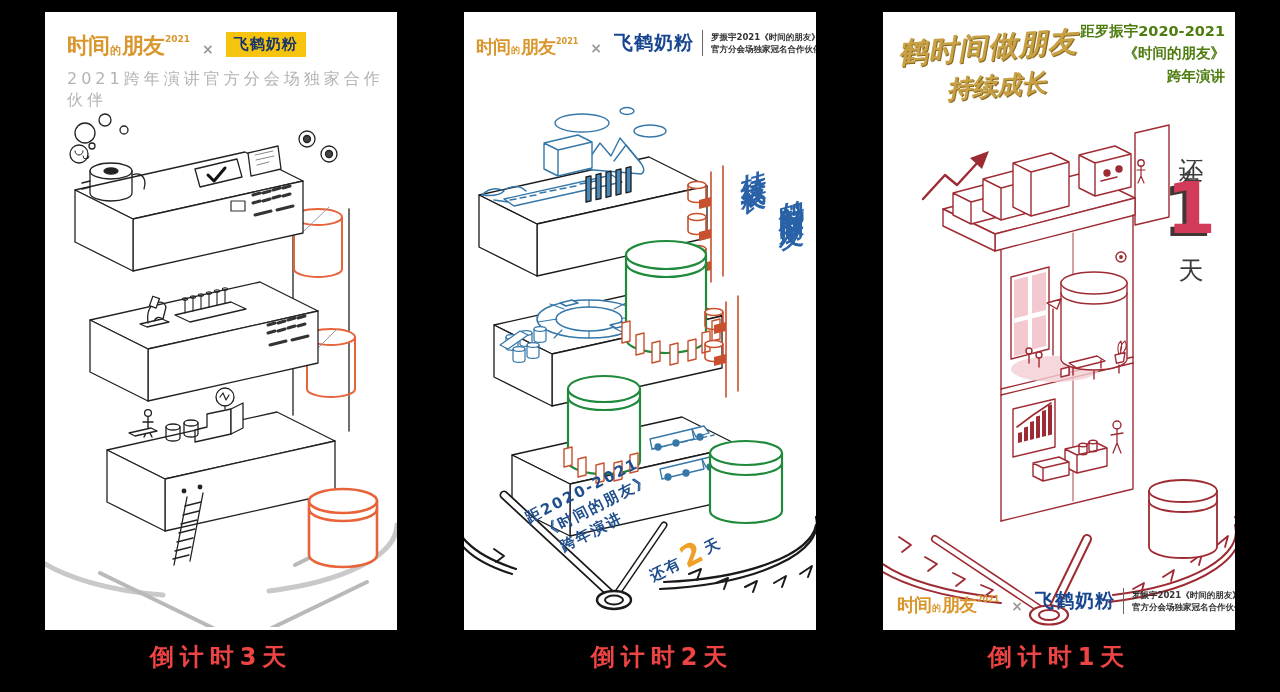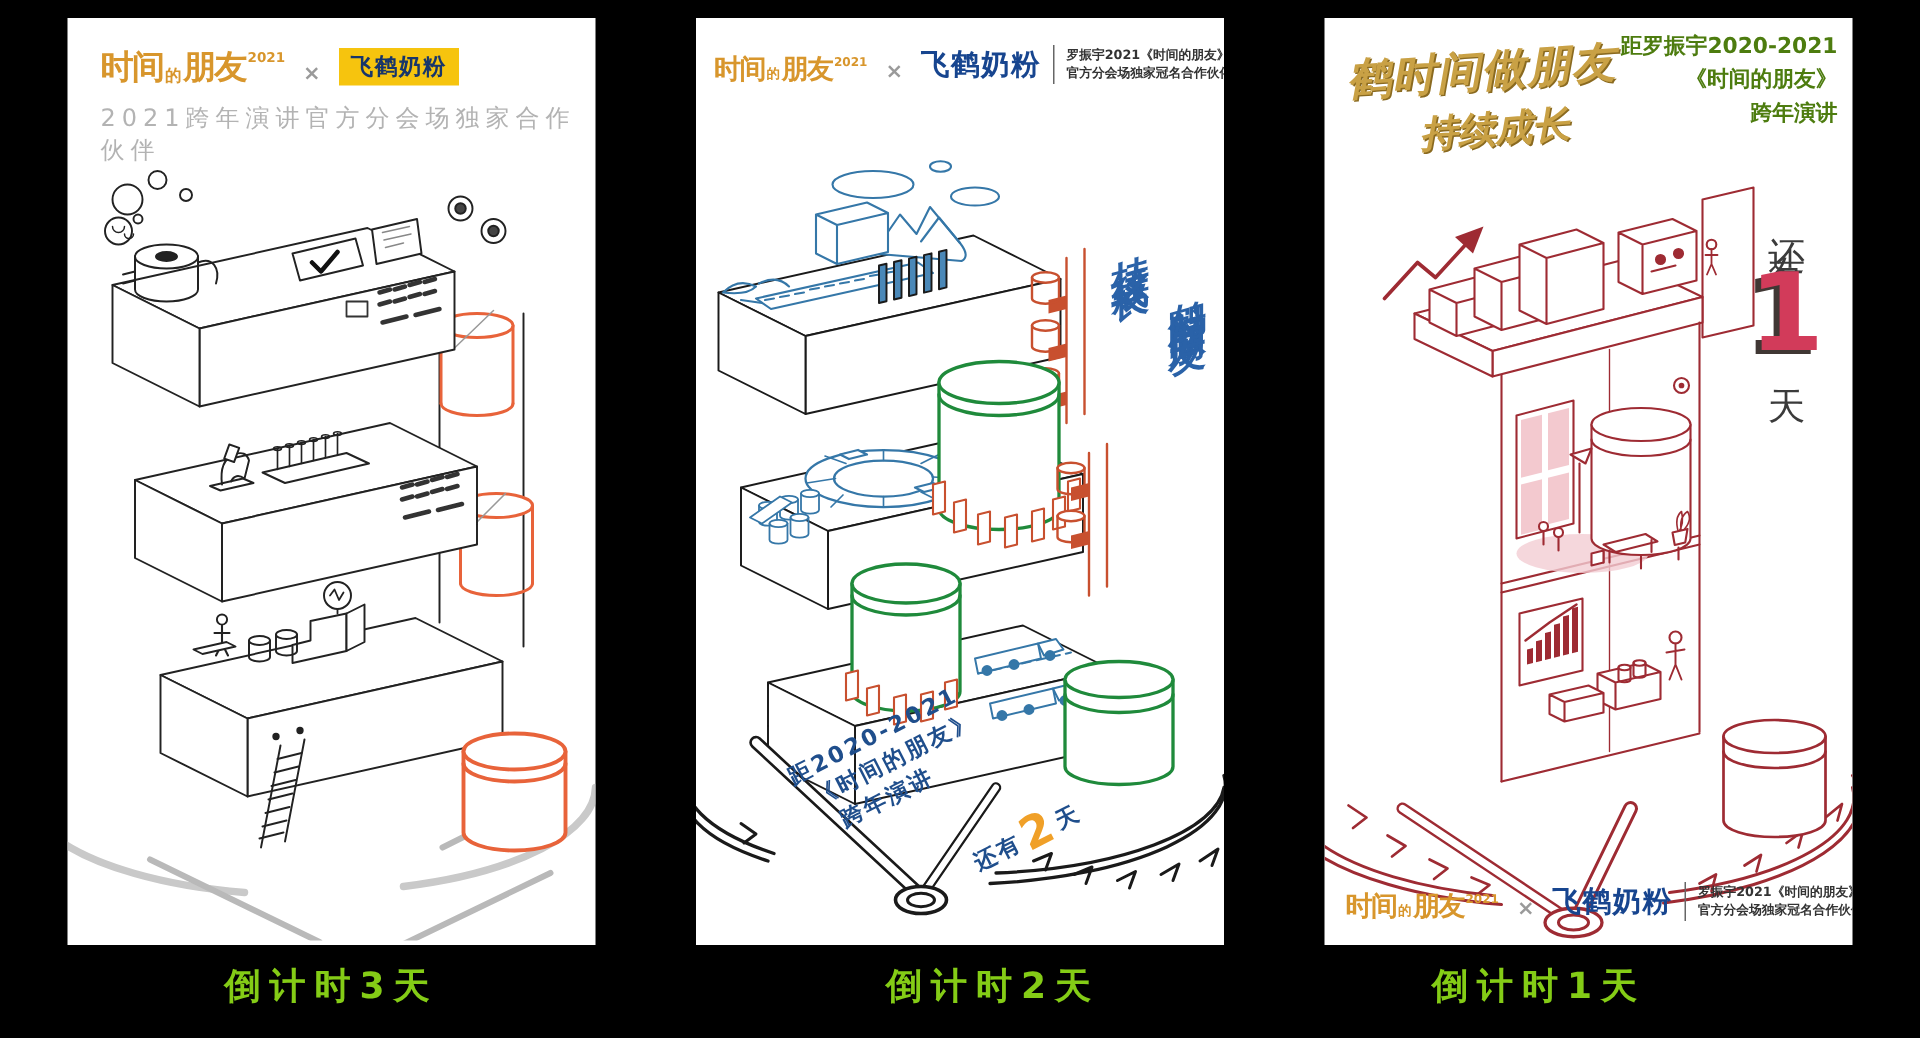--- a/index.html
+++ b/index.html
@@ -1,22 +1,22 @@
 <!DOCTYPE html>
 <html><head>
 <meta charset="utf-8">
 <style>
   html,body{margin:0;padding:0;background:#000;}
   body{width:1280px;height:692px;position:relative;overflow:hidden;
        font-family:"DejaVu Sans","Liberation Sans",sans-serif;}
   .poster{position:absolute;top:12px;width:352px;height:618px;background:#fff;overflow:hidden;}
   #poster1{left:45px}#poster2{left:464px}#poster3{left:883px}
-  .caption{position:absolute;top:641px;width:352px;text-align:center;color:#84cc16;
+  .caption{position:absolute;top:641px;width:352px;text-align:center;color:#ef4444;
            font-weight:bold;font-size:24px;letter-spacing:6px;}
-  #cap1{left:45px}#cap2{left:486px}#cap3{left:850px}
+  #cap1{left:45px}#cap2{left:486px}#cap3{left:883px}
 
   
   .logo-row{display:flex;align-items:flex-end;}
   .tf-logo{color:#D8962C;font-weight:bold;white-space:nowrap;display:flex;align-items:flex-end;}
   .tf-main{font-size:22px;letter-spacing:-1px;line-height:1;}
   .tf-de{font-size:11px;line-height:1;margin:0 1px 1px 1px;}
   .tf-year{font-size:9px;line-height:1;align-self:flex-start;margin-left:1px;}
   .sm .tf-main{font-size:18px}.sm .tf-de{font-size:9px}.sm .tf-year{font-size:8px}
   .x-sep{color:#9a9a9a;margin:0 12px;font-size:14px;font-weight:bold;}
   .feihe-badge{background:#F6C40E;color:#17356B;font-weight:bold;font-size:15px;

